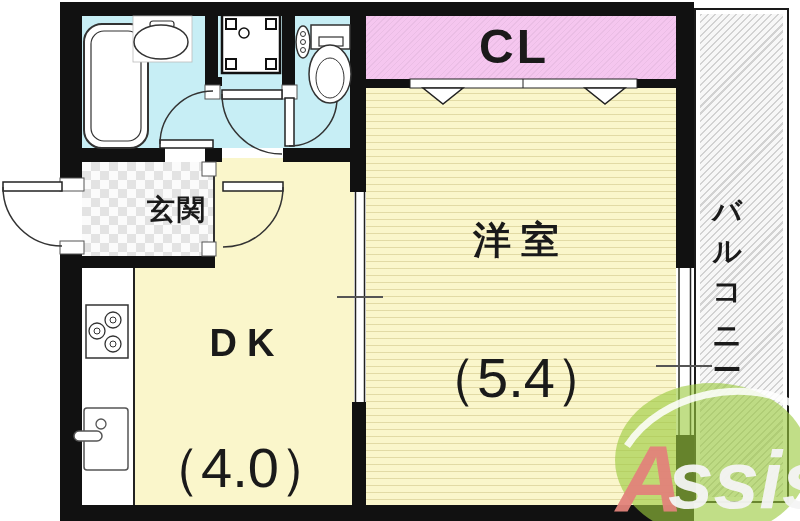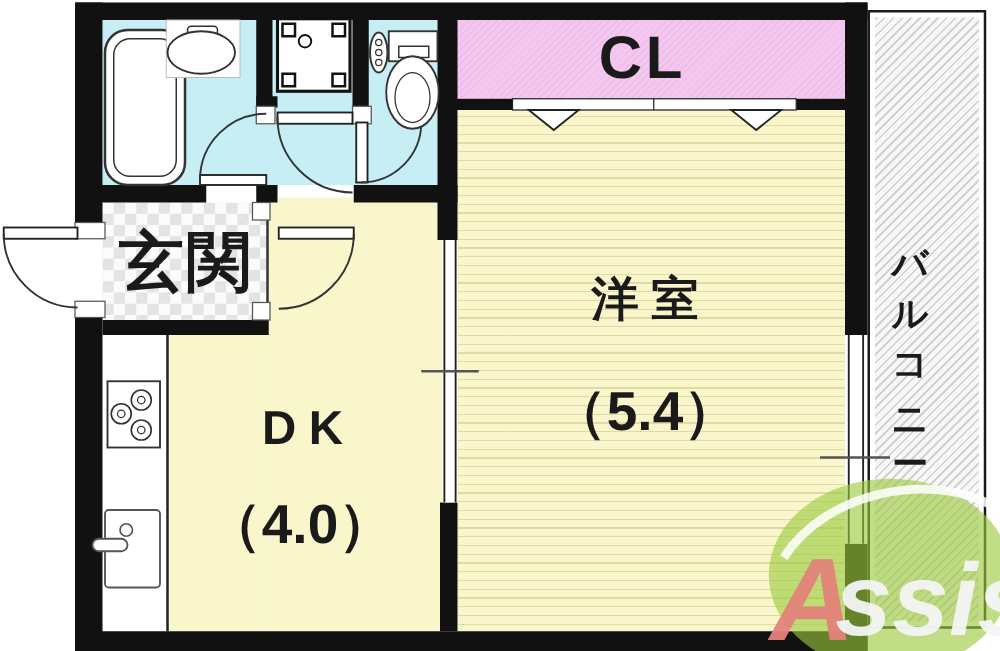--- a/index.html
+++ b/index.html
@@ -31,22 +31,22 @@
   .balcony{border:2px solid #1a1a1a;background:#fff;}
   .balcony-hatch{
     position:absolute;left:4px;top:4px;right:4px;bottom:4px;
     background:#f7f7f7;
     background-image:repeating-linear-gradient(135deg,#d2d2d2 0 1.5px,transparent 1.5px 5px);
   }
   
   .lbl{position:absolute;transform:translate(-50%,-50%);white-space:nowrap;line-height:1;}
   .lbl-cl{font-size:48px;font-weight:600;letter-spacing:3px;}
   .lbl-room{font-size:38px;font-weight:700;letter-spacing:10px;}
-  .lbl-size{font-size:44px;font-weight:700;letter-spacing:0px;}
-  .lbl-genkan{font-size:52px;font-weight:700;letter-spacing:2px;}
+  .lbl-size{font-size:56px;font-weight:400;letter-spacing:0px;margin-top:48px;}
+  .lbl-genkan{font-size:28px;font-weight:700;letter-spacing:2px;margin-left:28px;}
   .lbl-balcony{
     position:absolute;left:700px;top:126px;width:54px;height:290px;
     writing-mode:vertical-rl;display:flex;align-items:center;justify-content:center;
     font-size:29px;font-weight:700;letter-spacing:11px;line-height:1;
   }
   svg.overlay{position:absolute;left:0;top:0;z-index:5;}
   .txt{z-index:6;}
 </style>
 </head>
 <body>

